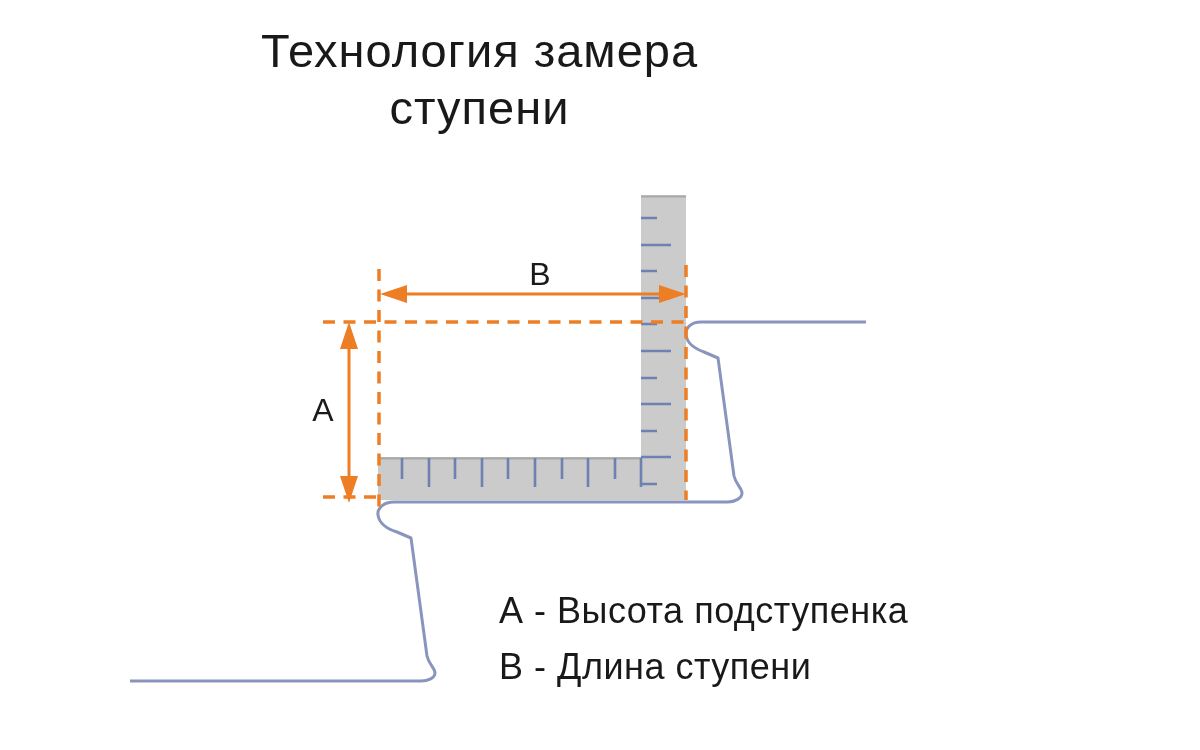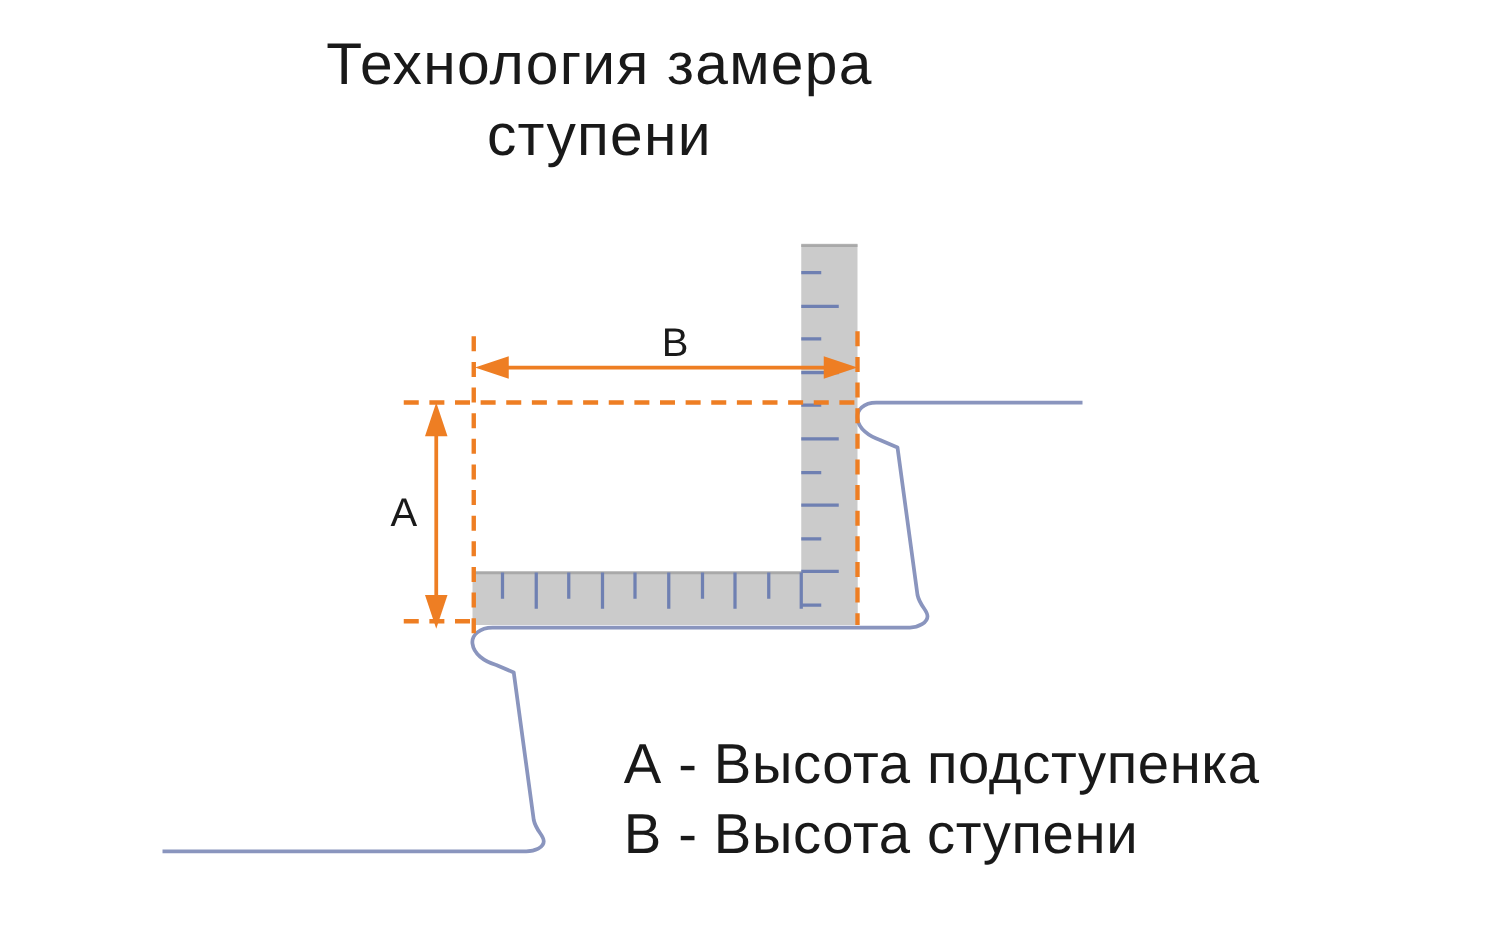--- a/index.html
+++ b/index.html
@@ -31,21 +31,21 @@
   .stair-line   { stroke: #8a95be; stroke-width: 3; fill: none; stroke-linejoin: round; }
   .guide-dash   { stroke: #ee7e23; stroke-width: 3.5; fill: none; stroke-dasharray: 12 8.5; }
   .dim-shaft    { stroke: #ee7e23; stroke-width: 3; fill: none; }
   .dim-head     { fill: #ee7e23; stroke: none; }
   .dim-label    { fill: #1a1a1a; font-size: 32px; font-family: "Liberation Sans", sans-serif; text-anchor: middle; }
 
   .legend {
     position: absolute;
     left: 499px; top: 583px;
     color: #191919;
-    font-size: 45px;
+    font-size: 36px;
     line-height: 56px;
     letter-spacing: 0.5px;
     white-space: nowrap;
   }
 </style>
 </head>
 <body>
 
 <div class="canvas">
 
@@ -100,16 +100,16 @@
       <polygon class="dim-head" points="380,294 407,285 407,303"></polygon>
       <polygon class="dim-head" points="686,294 659,285 659,303"></polygon>
     </g>
 
     <text class="dim-label" x="323" y="421">А</text>
     <text class="dim-label" x="540" y="285">В</text>
   </svg>
 
   <div class="legend">
     <div>А - Высота подступенка</div>
-    <div>В - Высота ступени</div>
+    <div>В - Длина ступени</div>
   </div>
 
 </div>
 
 </body></html>

